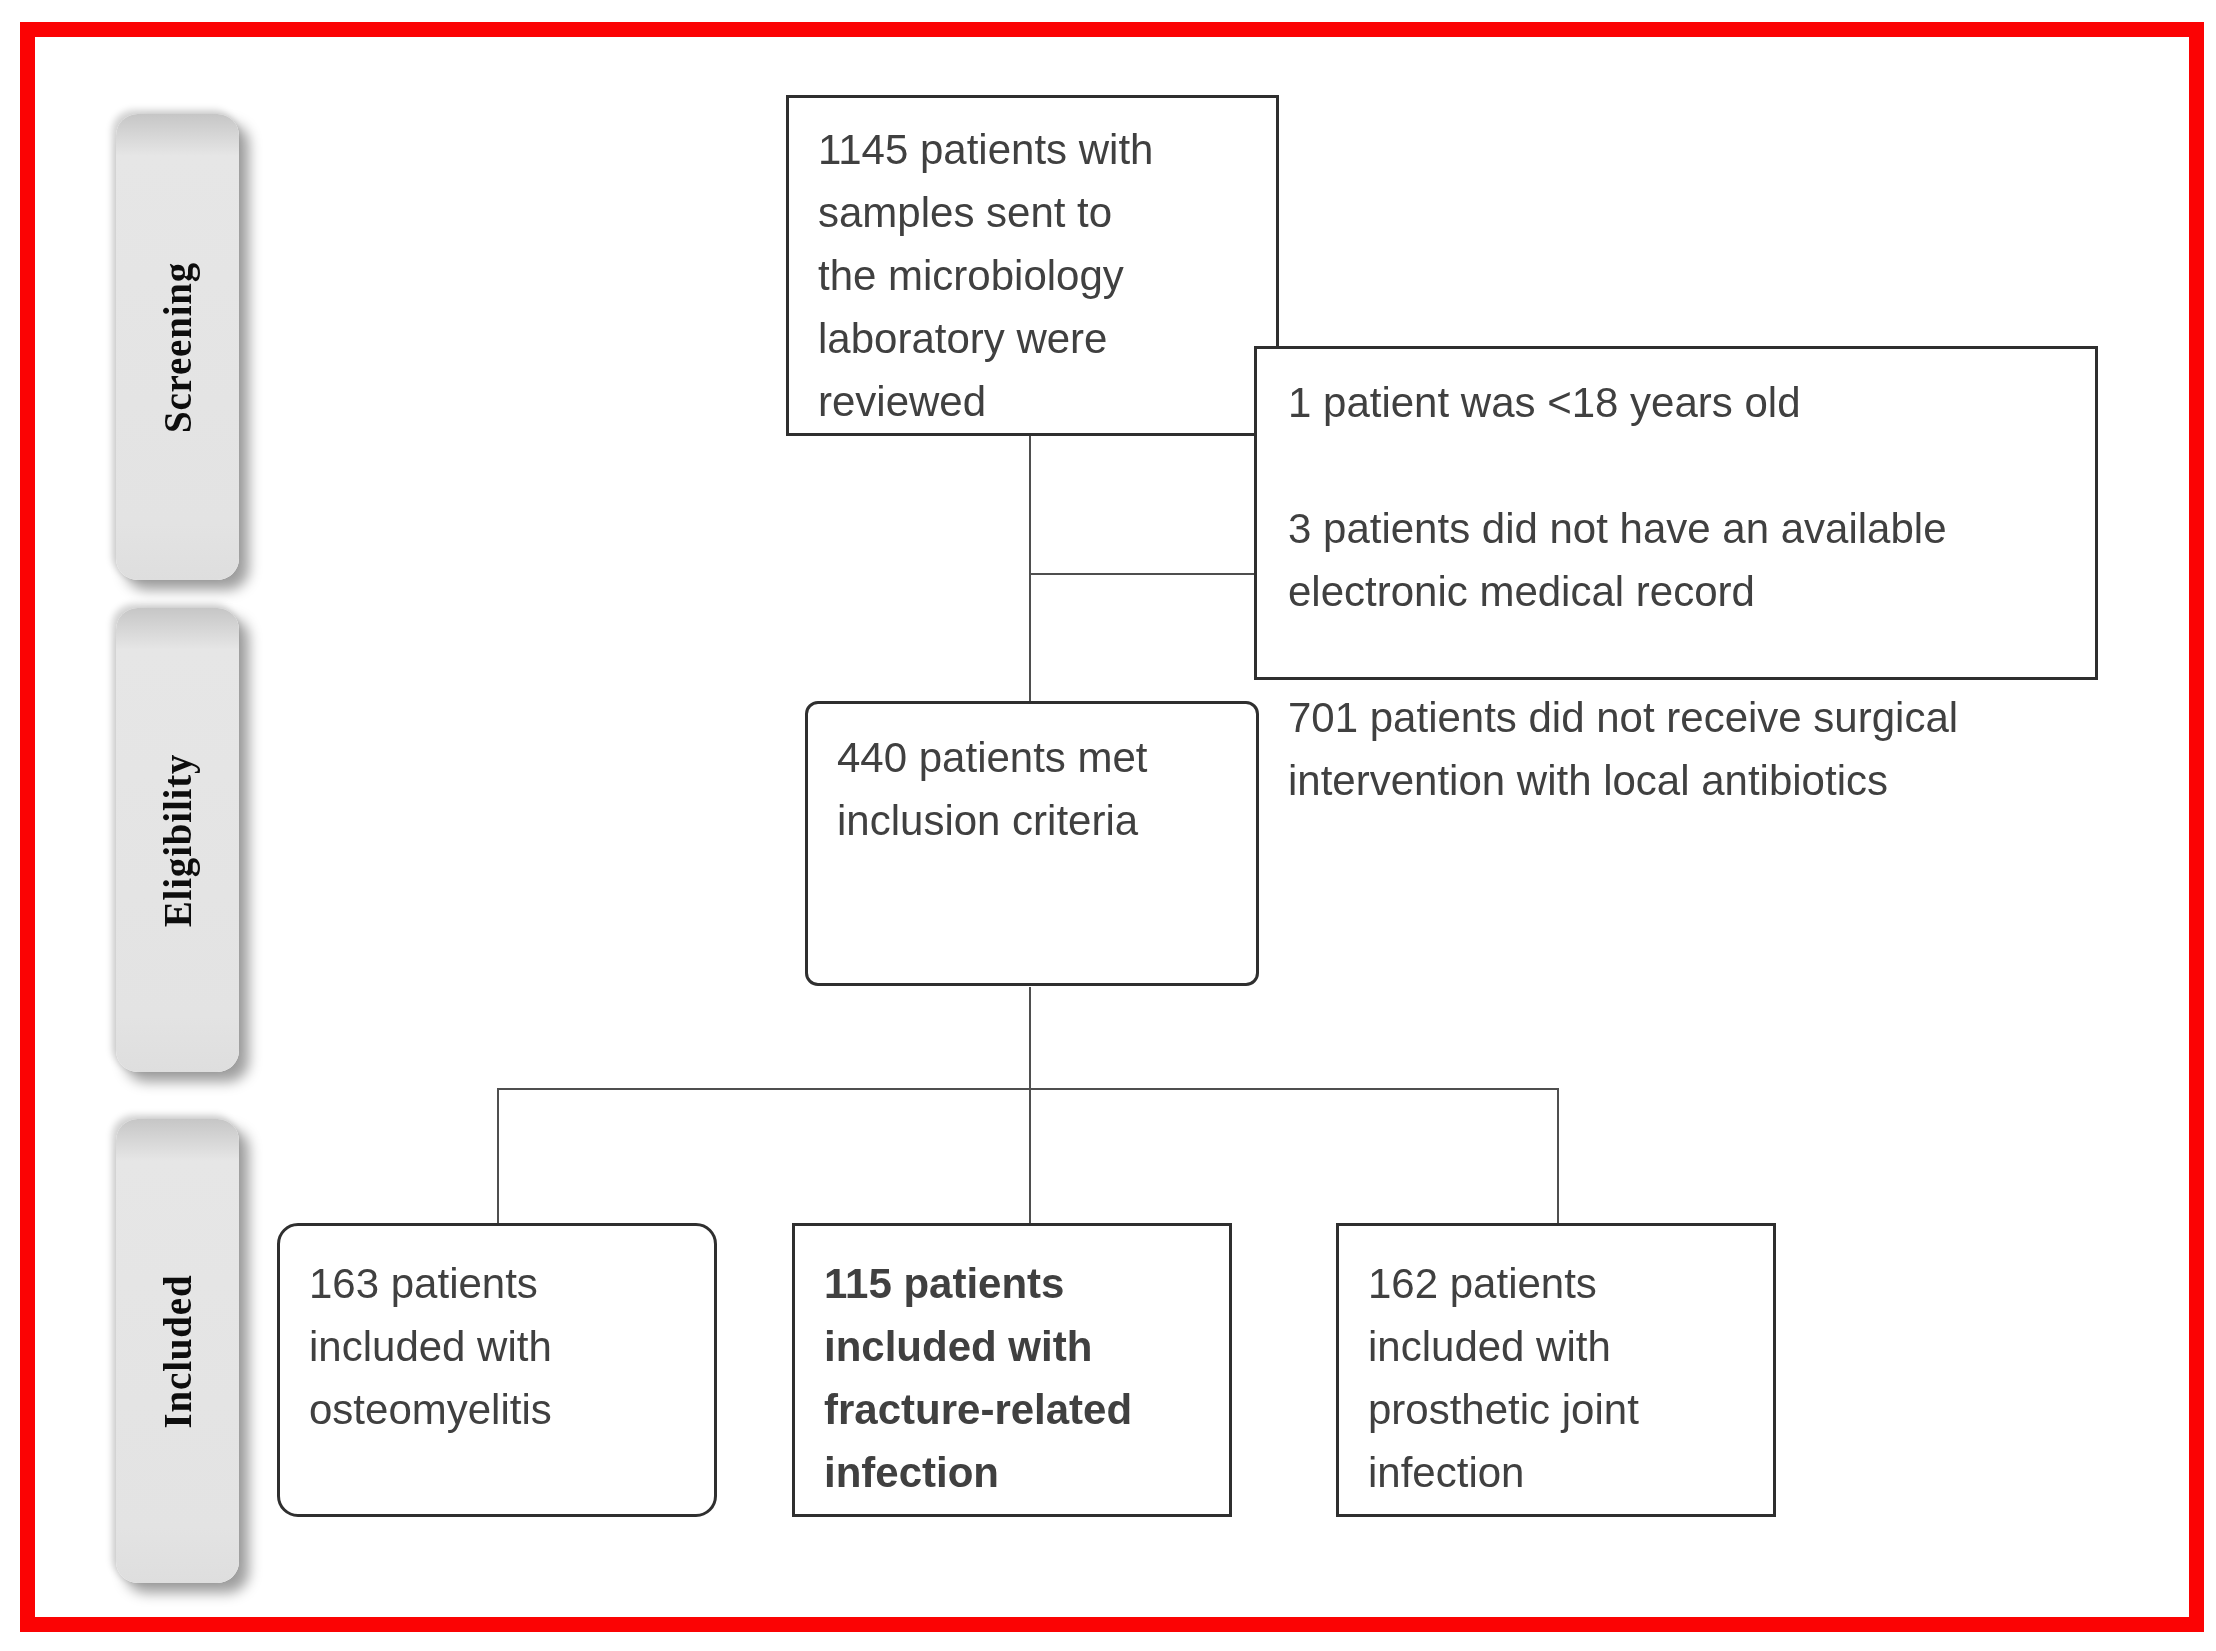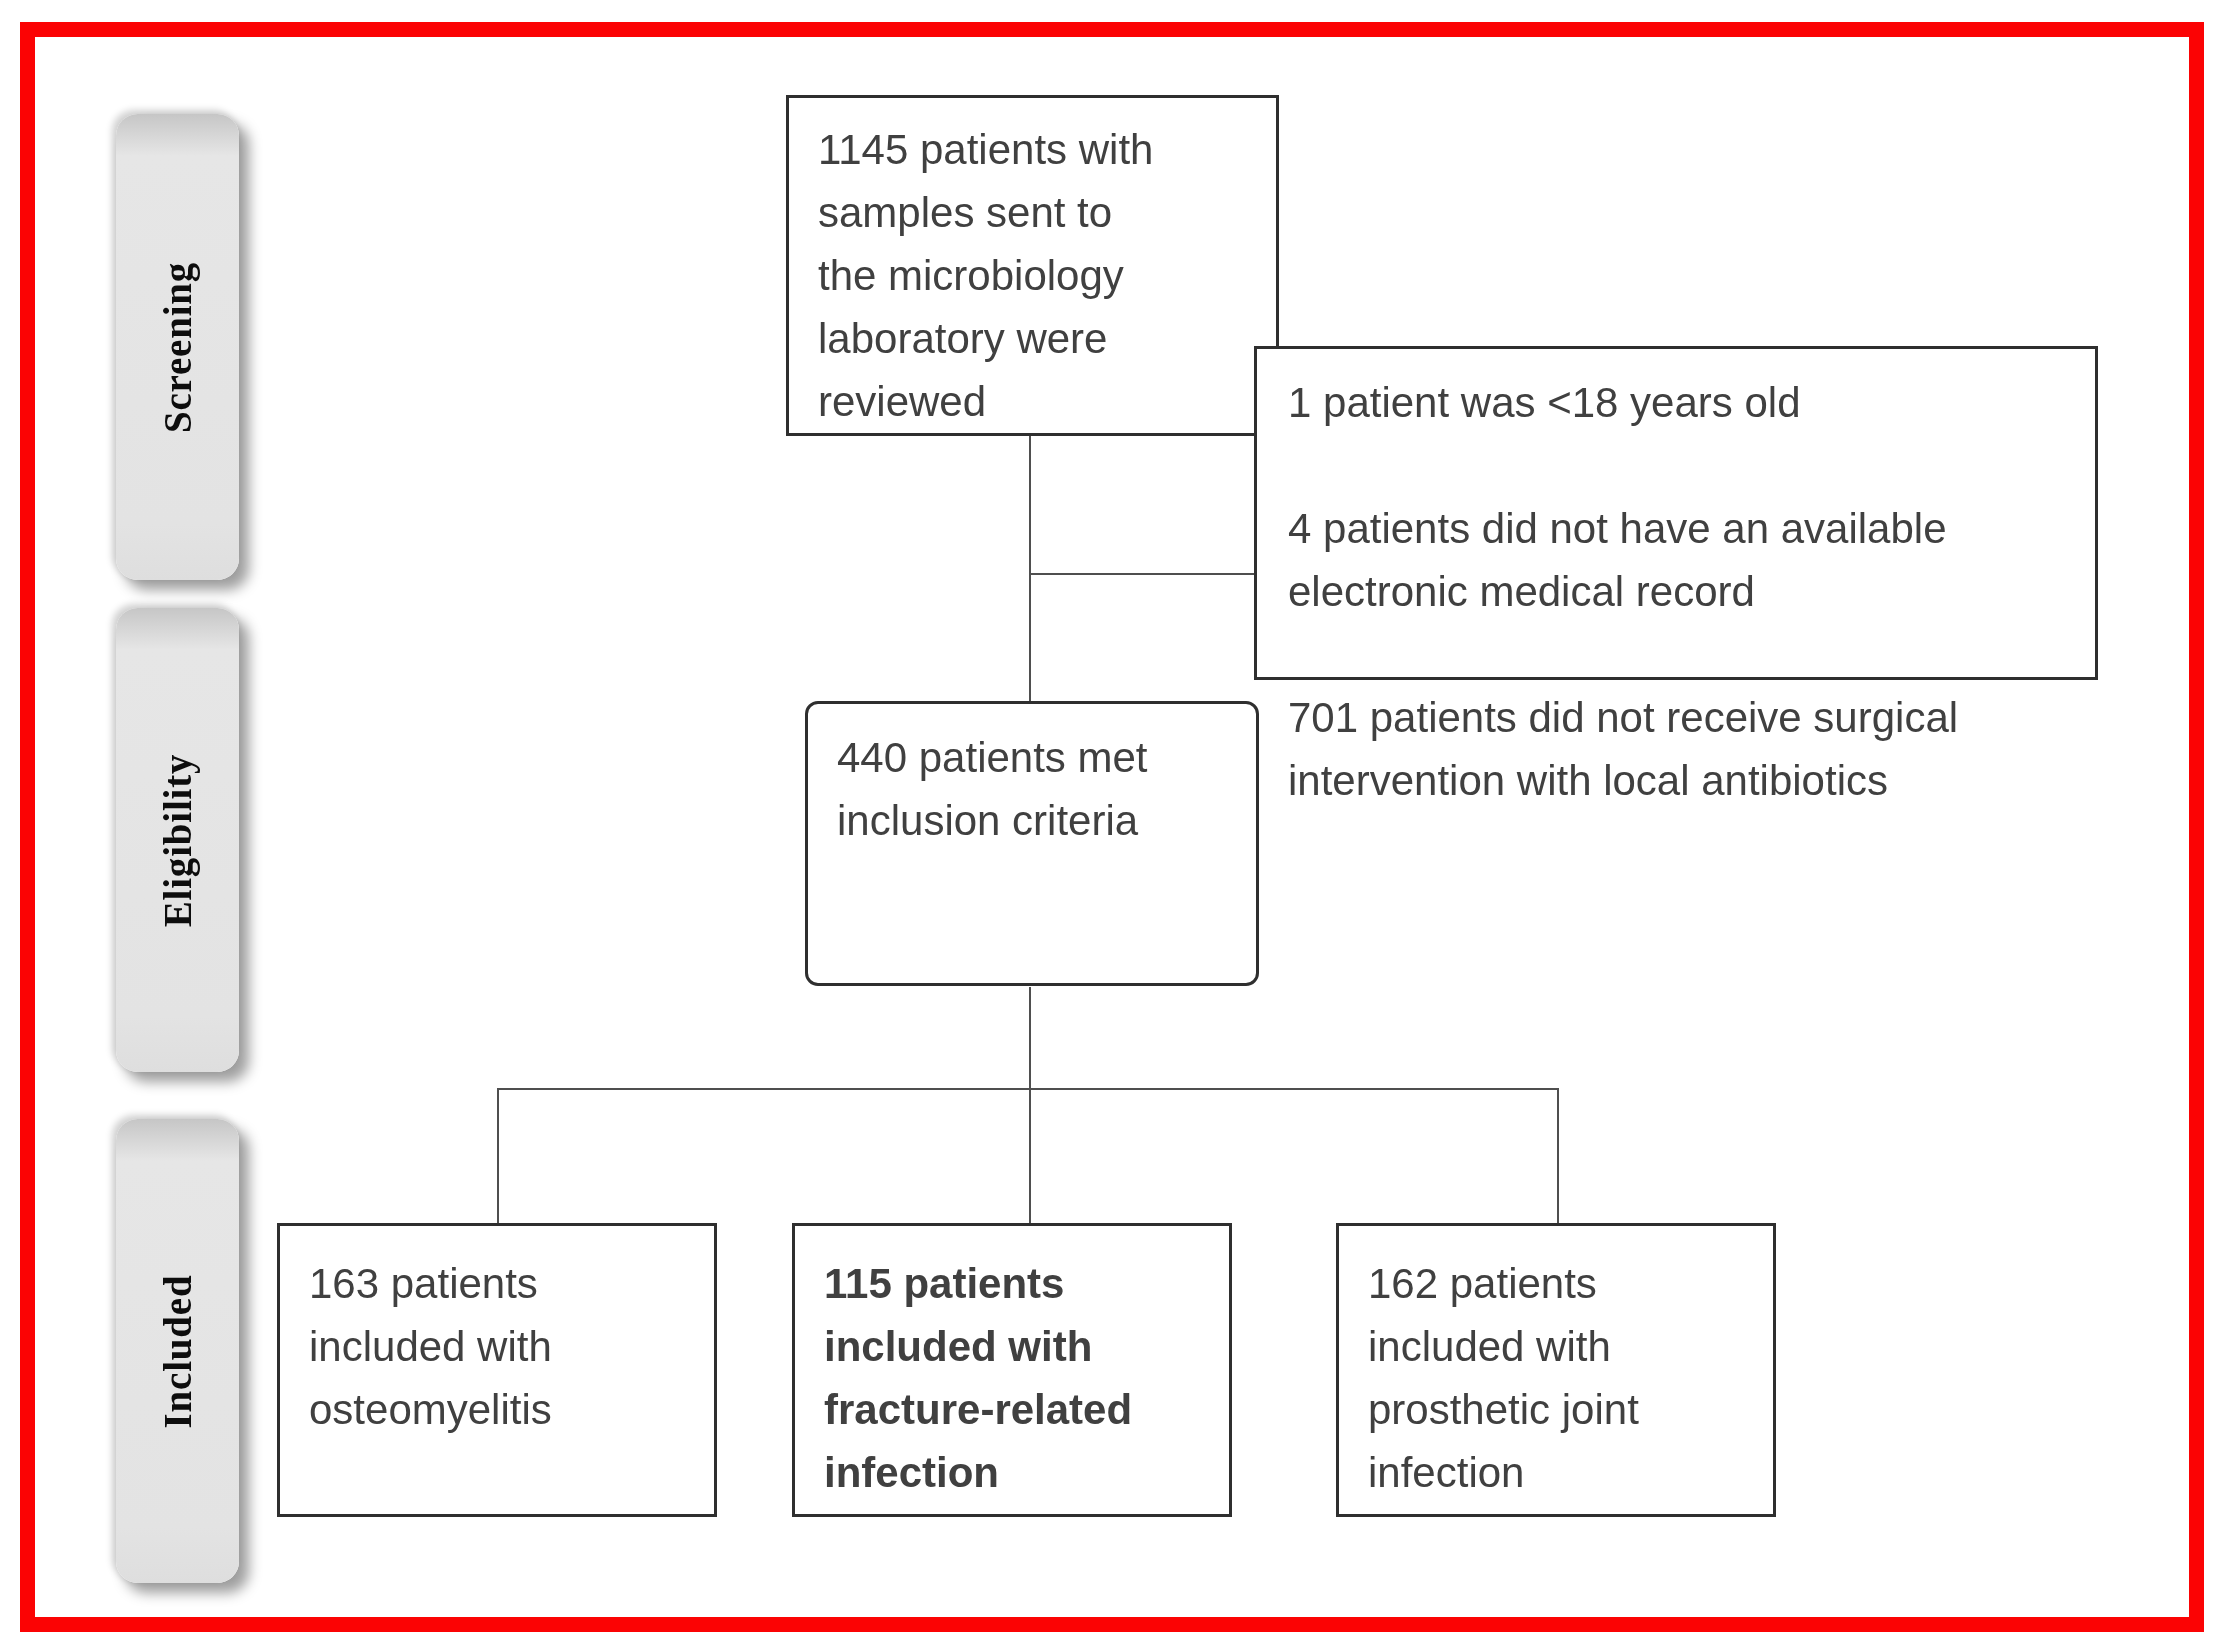--- a/index.html
+++ b/index.html
@@ -48,21 +48,21 @@
     line-height:63px;
     color:#404040;
   }
   .node-text{white-space:pre-line;display:block;}
   .node-screened{left:786px;top:95px;width:493px;height:341px;padding:20px 15.5px 0 29px;}
   .node-exclusions{left:1254px;top:346px;width:844px;height:334px;padding:21.6px 21.6px 0 31px;}
   .excl-item{white-space:pre-line;margin:0 0 63px 0;}
   .excl-item:last-child{margin-bottom:9px;}
   .node-eligible{left:805px;top:701px;width:454px;height:285px;padding:21.6px 15.5px 0 29px;border-radius:13px;}
   .node-included{top:1223px;width:440px;height:294px;padding:26px 14px 0 29px;}
-  .node-included-left{left:277px;}
+  .node-included-left{left:277px;border-radius:21px;}
   .node-included-middle{left:792px;font-weight:bold;}
   .node-included-right{left:1336px;}
   
   .conn{position:absolute;background:#4f4f4f;}
   .conn-trunk-top{left:1029px;top:436px;width:2.3px;height:265px;}
   .conn-branch-exclusions{left:1029px;top:573px;width:301px;height:2.3px;}
   .conn-trunk-bottom{left:1029px;top:987px;width:2.3px;height:101px;}
   .conn-distribution{left:497px;top:1088px;width:1062px;height:2.3px;}
   .conn-drop-left{left:497px;top:1088px;width:2.3px;height:135px;}
   .conn-drop-middle{left:1029px;top:1088px;width:2.3px;height:135px;}
@@ -96,21 +96,21 @@
   <div class="node node-screened">
     <span class="node-text">1145 patients with
 samples sent to
 the microbiology
 laboratory were
 reviewed</span>
   </div>
 
   <div class="node node-exclusions">
     <p class="excl-item">1 patient was &lt;18 years old</p>
-    <p class="excl-item">4 patients did not have an available
+    <p class="excl-item">3 patients did not have an available
 electronic medical record</p>
     <p class="excl-item">701 patients did not receive surgical
 intervention with local antibiotics</p>
   </div>
 
   <div class="node node-eligible">
     <span class="node-text">440 patients met
 inclusion criteria</span>
   </div>
 

